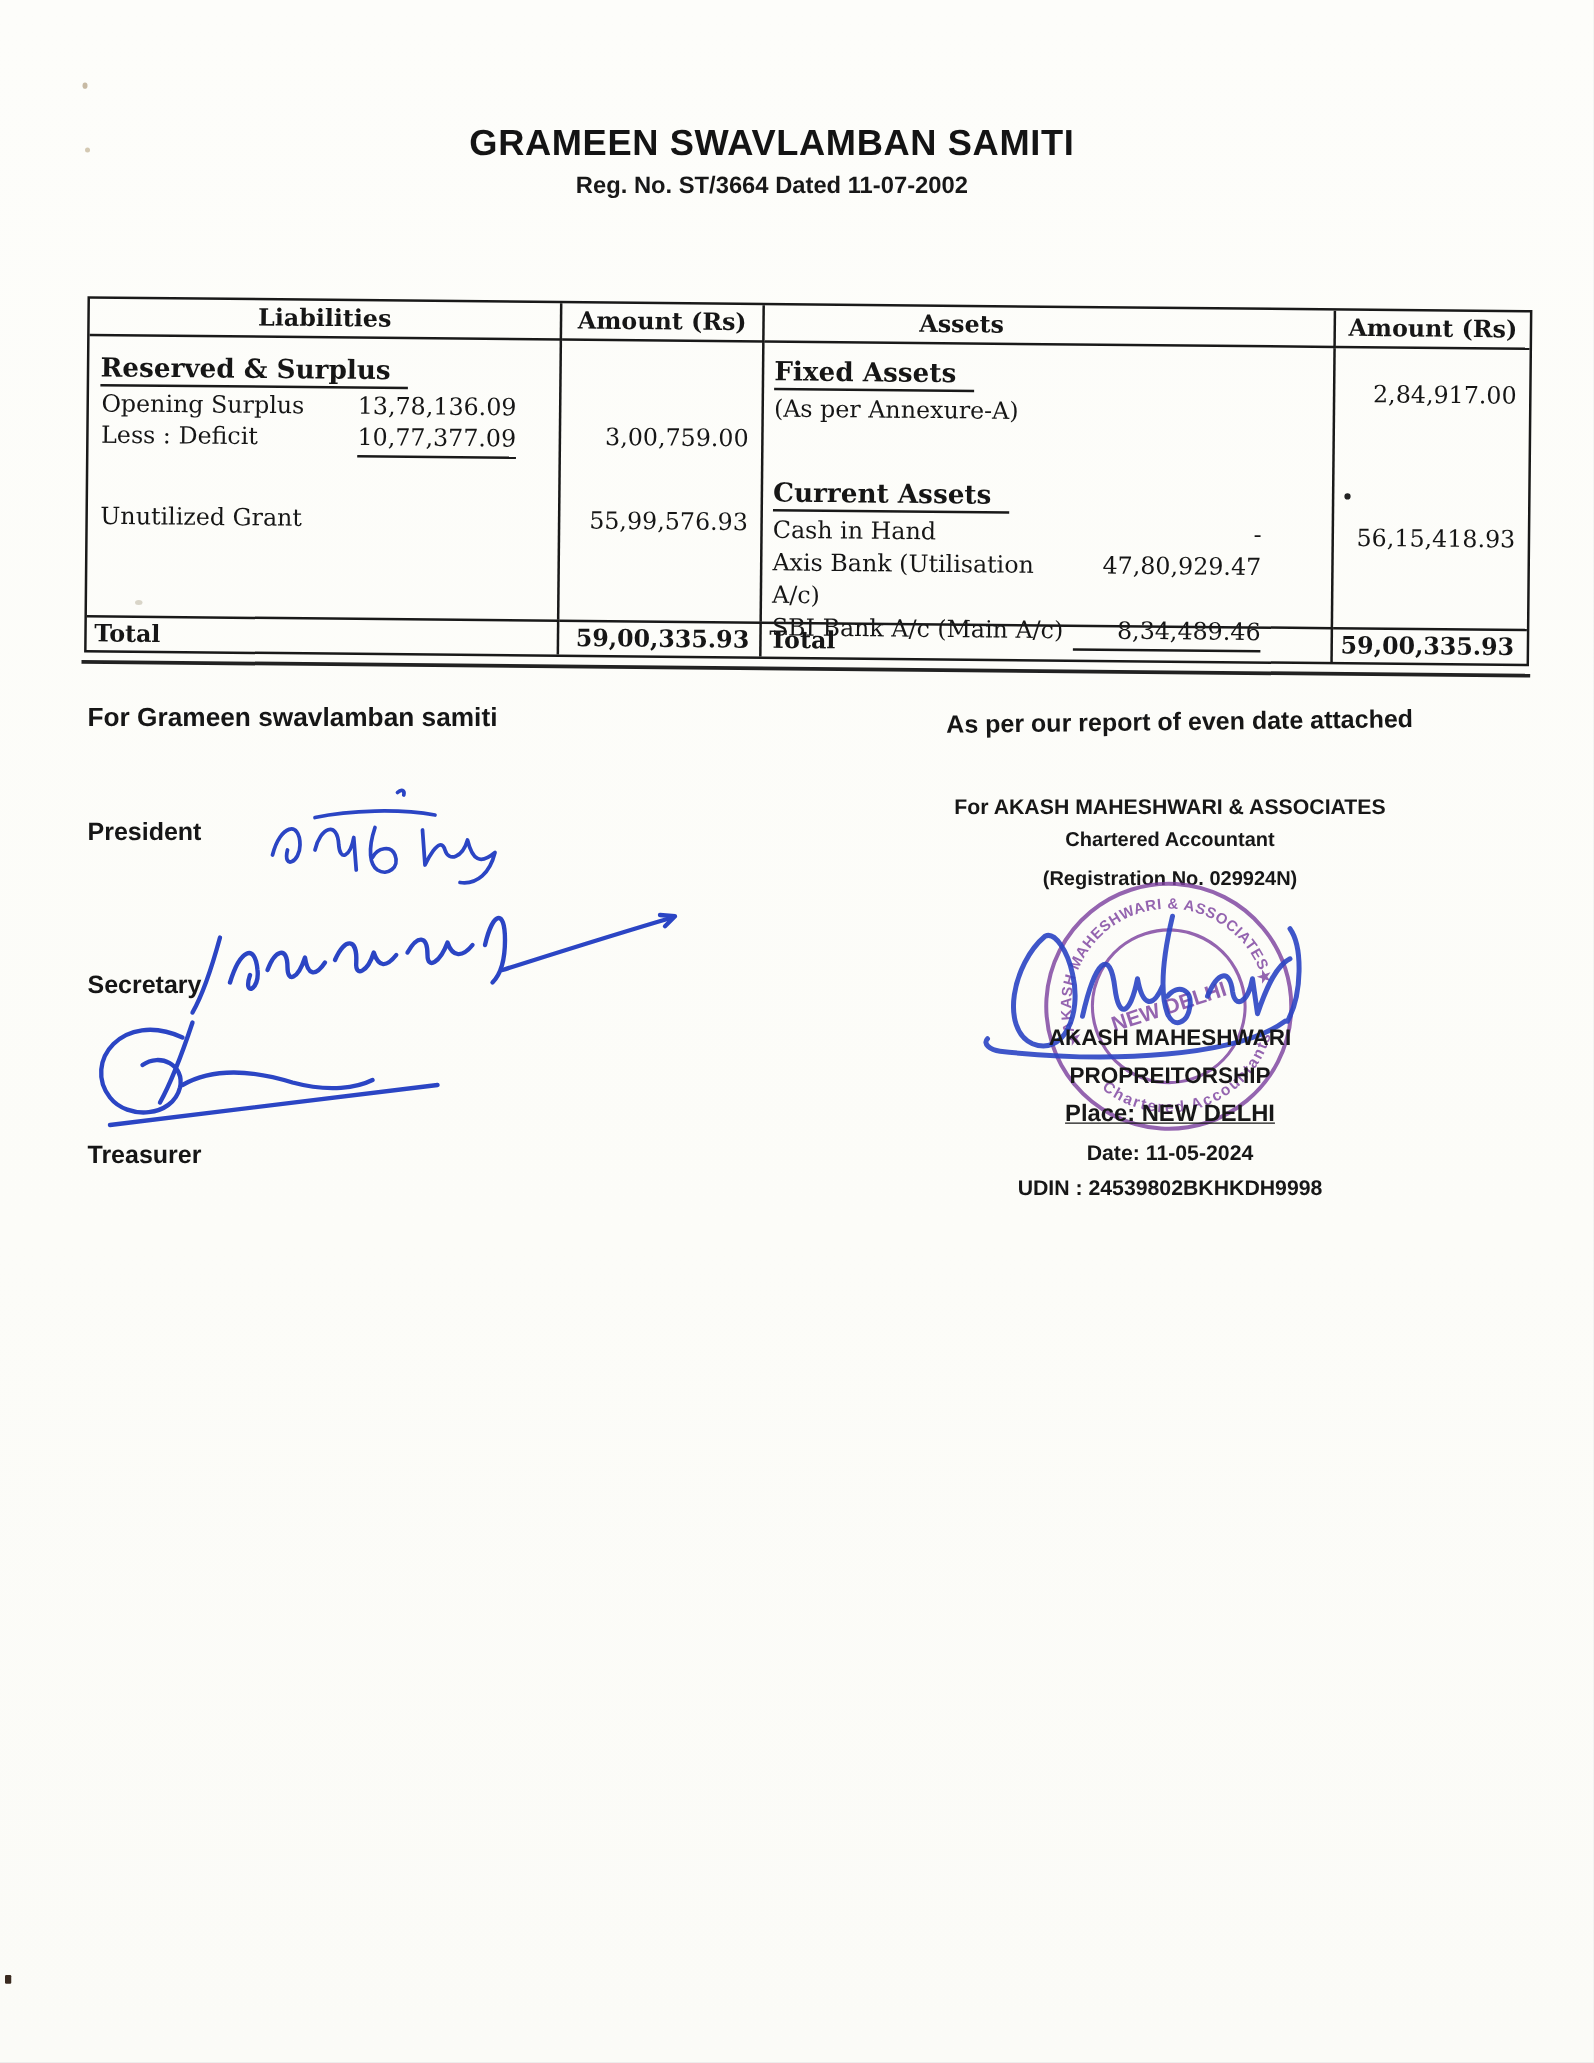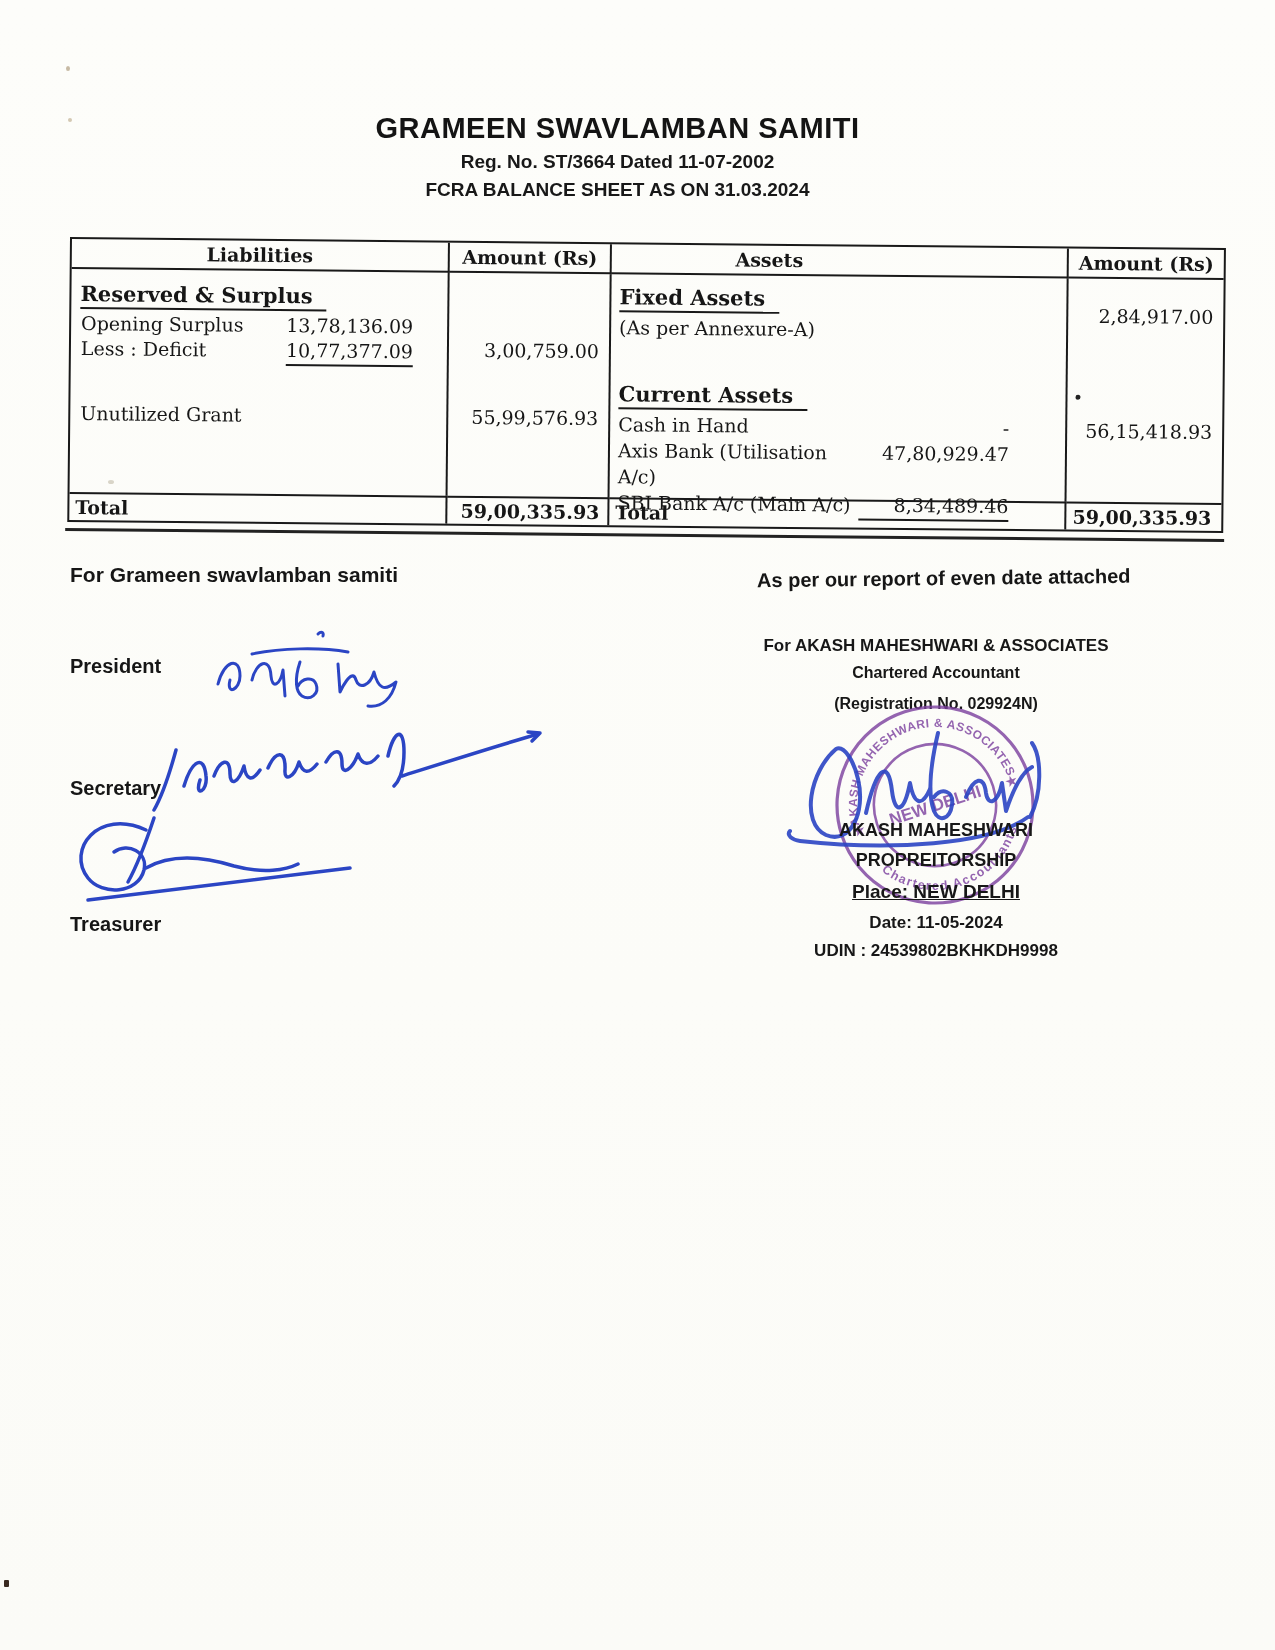--- a/index.html
+++ b/index.html
@@ -4,21 +4,21 @@
 <style>
   html,body{margin:0;padding:0;background:#e8e8e8;}
   .page{
     position:relative;width:1275px;height:1650px;margin:0 auto;
     background:linear-gradient(180deg,#fdfdfa 0%,#fcfcf8 60%,#fbfbf7 100%);
     font-family:"Liberation Sans",sans-serif;color:#1d1d1d;overflow:hidden;
   }
   .abs{position:absolute;}
   .b{font-weight:bold;}
   
-  .doc-head{position:absolute;left:0;top:112px;width:1235px;text-align:center;}
+  .doc-head{position:absolute;left:0;top:99px;width:1235px;text-align:center;}
   .doc-title{font-size:29px;font-weight:bold;letter-spacing:.5px;color:#141414;}
   .doc-sub{font-size:19px;font-weight:bold;margin-top:6px;color:#181818;}
   
   .table-wrap{position:absolute;left:70px;top:237px;width:1156px;height:300px;
     transform:rotate(0.55deg);transform-origin:0 0;}
   .bs-table{position:absolute;left:0;top:0;width:1156px;height:285px;
     border:2.5px solid #191919;box-sizing:border-box;
     display:grid;grid-template-columns:378px 162px 457px 1fr;
     grid-template-rows:30px 1fr 28px;
     font-family:"DejaVu Serif","Liberation Serif",serif;font-size:19px;color:#161616;}
@@ -46,21 +46,20 @@
   svg.sig path{fill:none;stroke:#2b45c4;stroke-linecap:round;stroke-linejoin:round;}
 </style>
 </head>
 <body>
 
 <div class="page">
 
   <div class="doc-head">
     <div class="doc-title">GRAMEEN SWAVLAMBAN SAMITI</div>
     <div class="doc-sub">Reg. No. ST/3664 Dated 11-07-2002</div>
-    <div class="doc-sub">FCRA BALANCE SHEET  AS ON 31.03.2024</div>
   </div>
 
   <div class="table-wrap">
     <div class="bs-table">
 
       <div class="cell hrow">Liabilities</div>
       <div class="cell hrow">Amount (Rs)</div>
       <div class="cell hrow" style="padding-right:140px;">Assets</div>
       <div class="cell hrow last">Amount (Rs)</div>
 

